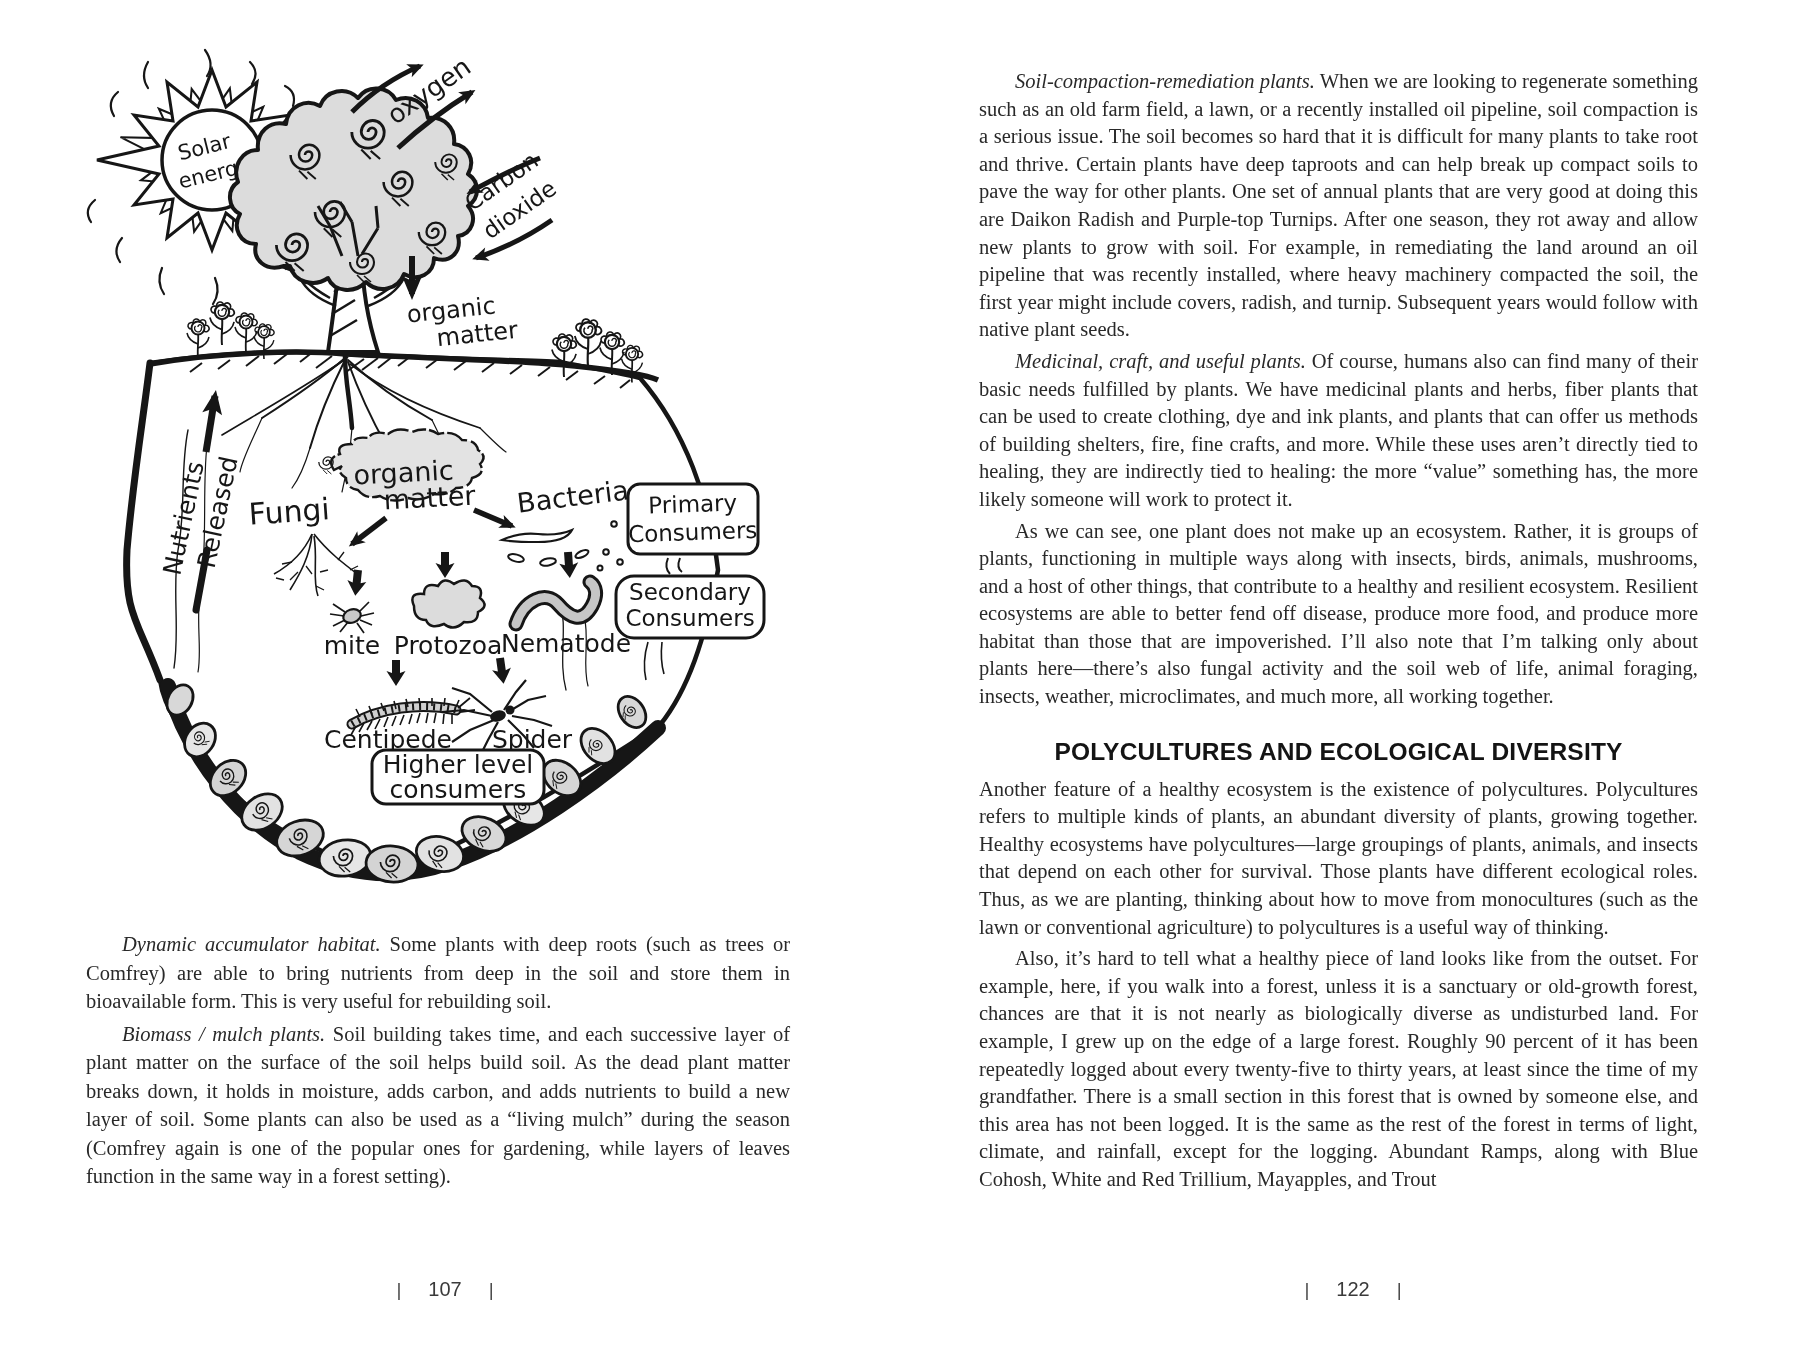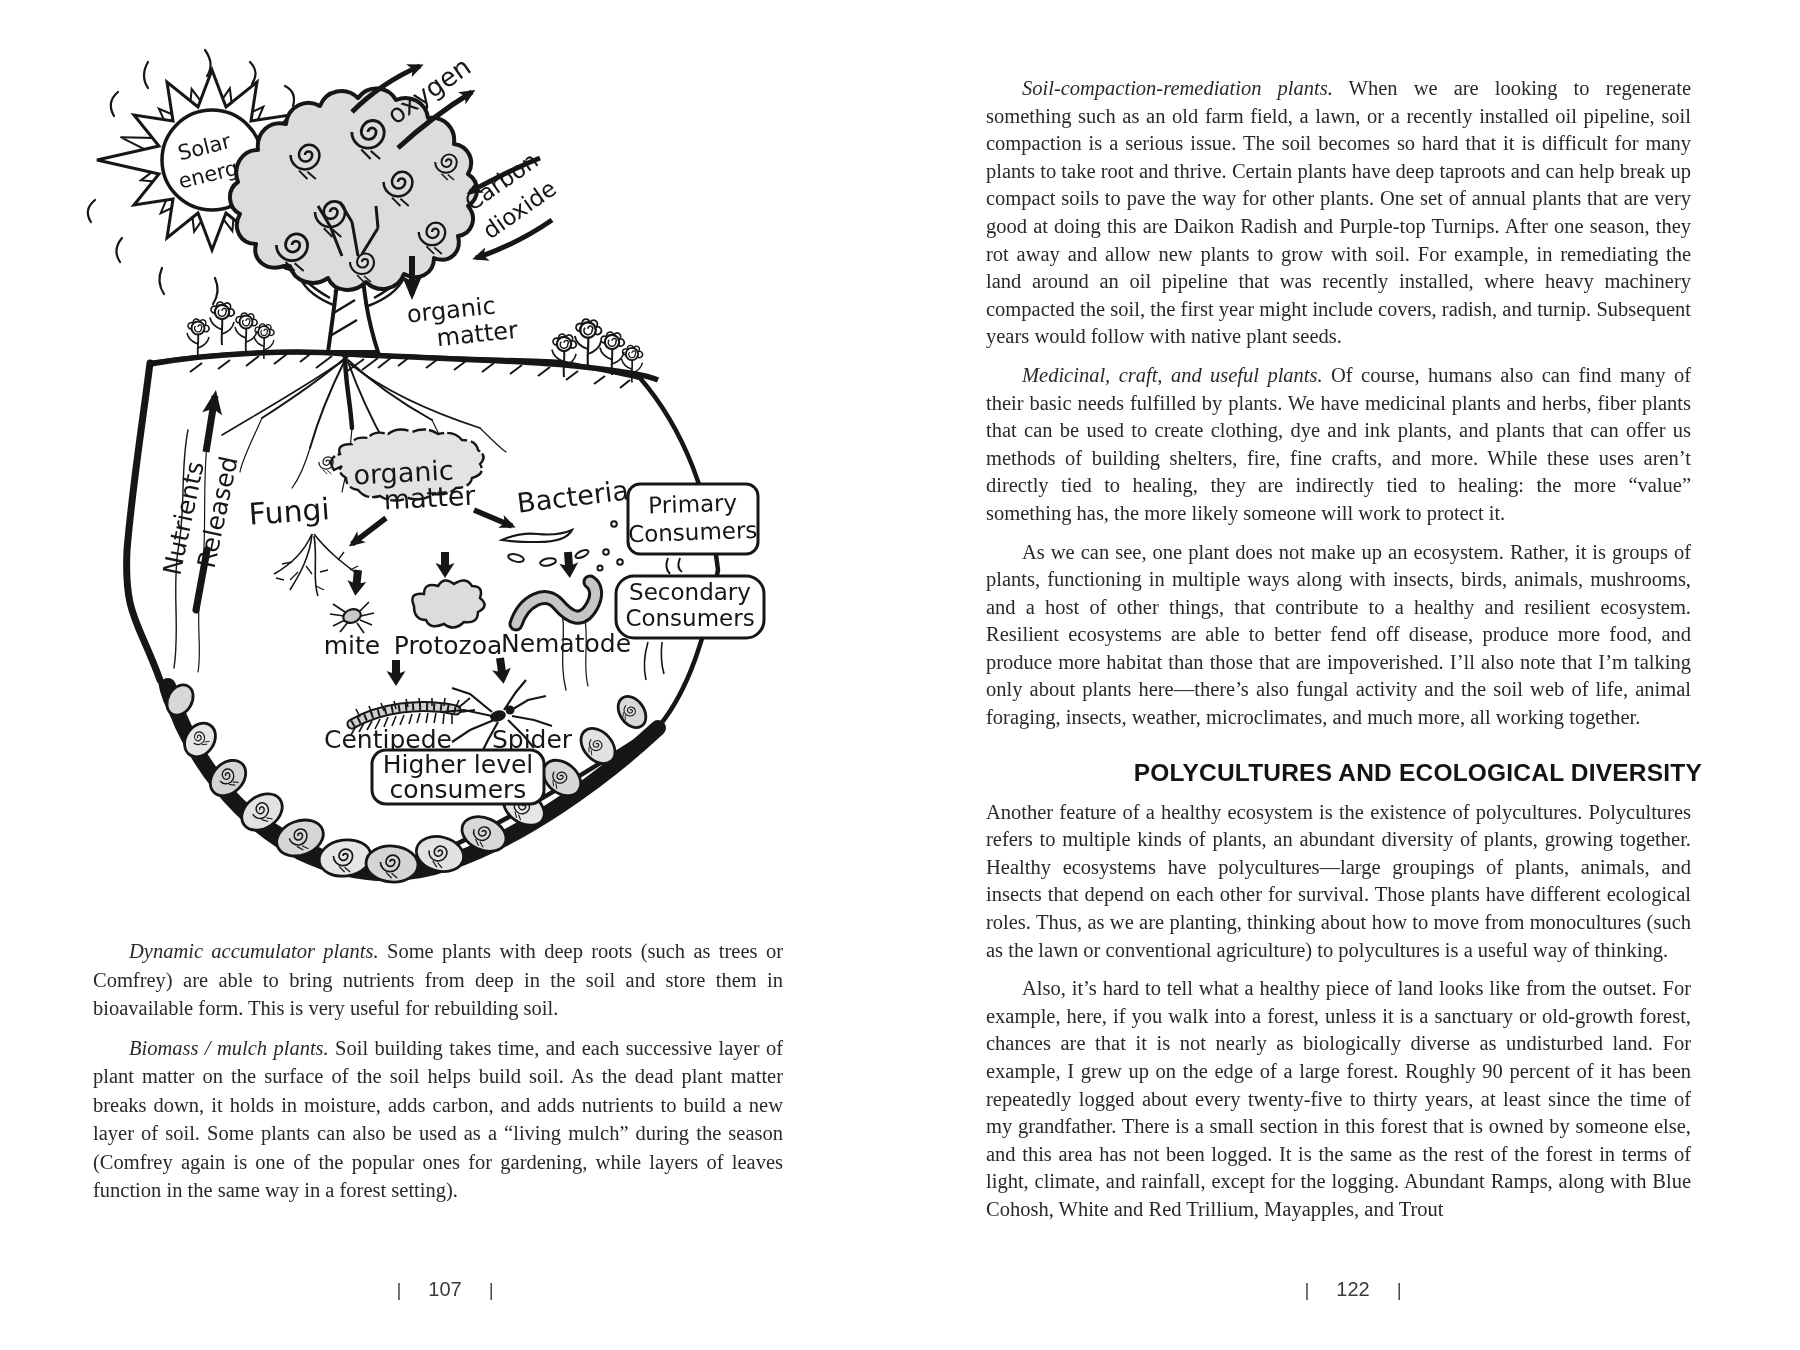--- a/index.html
+++ b/index.html
@@ -1,25 +1,25 @@
 <!DOCTYPE html>
 <html><head>
 <meta charset="utf-8">
 <style>
   html,body{margin:0;padding:0;background:#dcdcdc;}
   .sheet{position:relative;width:1800px;height:1350px;background:#ffffff;overflow:hidden;
          font-family:"Liberation Serif",serif;color:#282828;}
   .page{position:absolute;top:0;width:900px;height:1350px;}
   .textblock{position:absolute;text-align:justify;color:#292929;}
-  .textblock p{margin:11px;padding:0;}
+  .textblock p{margin:4px;padding:0;}
   .textblock p.ind{text-indent:36px;}
   .left-text{left:82px;top:926px;width:712px;font-size:20.5px;line-height:28.5px;}
   .right-text{left:975px;top:64px;width:727px;font-size:20.5px;line-height:27.6px;}
   .heading{font-family:"Liberation Sans",sans-serif;font-size:24.5px;font-weight:700;color:#141414;
-           margin:25px 0 9px 0;line-height:31px;letter-spacing:.2px;text-align:right;}
+           margin:25px 0 9px 0;line-height:31px;letter-spacing:.2px;text-align:center;}
   .pagenum{position:absolute;top:1278px;width:220px;display:flex;justify-content:center;
            align-items:baseline;gap:27px;font-family:"Liberation Sans",sans-serif;
            font-size:20px;color:#3a3a3a;}
   .pagenum .bar{font-size:19px;color:#4a4a4a;}
   .pn-left{left:335px;}
   .illu{position:absolute;left:0;top:0;}
   .hw{font-family:"DejaVu Sans",sans-serif;fill:#161616;}
   i{font-style:italic;}
 </style>
 </head>
@@ -328,21 +328,21 @@
       </g>
 
       <g>
         <rect x="372" y="750" width="172" height="54" rx="14" fill="#fff" stroke="#161616" stroke-width="3"></rect>
         <text class="hw" font-size="25" text-anchor="middle" x="458" y="773">Higher level</text>
         <text class="hw" font-size="25" text-anchor="middle" x="458" y="798">consumers</text>
       </g>
     </svg>
 
     <div class="textblock left-text">
-      <p class="ind"><i>Dynamic accumulator plants.</i><span> Some plants with deep roots (such as trees or Comfrey) are able to bring nutrients from deep in the soil and store them in bioavailable form. This is very useful for rebuilding soil.</span></p>
+      <p class="ind"><i>Dynamic accumulator habitat.</i><span> Some plants with deep roots (such as trees or Comfrey) are able to bring nutrients from deep in the soil and store them in bioavailable form. This is very useful for rebuilding soil.</span></p>
       <p class="ind"><i>Biomass / mulch plants.</i><span> Soil building takes time, and each successive layer of plant matter on the surface of the soil helps build soil. As the dead plant matter breaks down, it holds in moisture, adds carbon, and adds nutrients to build a new layer of soil. Some plants can also be used as a “living mulch” during the season (Comfrey again is one of the popular ones for gardening, while layers of leaves function in the same way in a forest setting).</span></p>
     </div>
 
     <div class="pagenum pn-left">
       <span class="bar">|</span>
       <span>107</span>
       <span class="bar">|</span>
     </div>
   </div>
 

